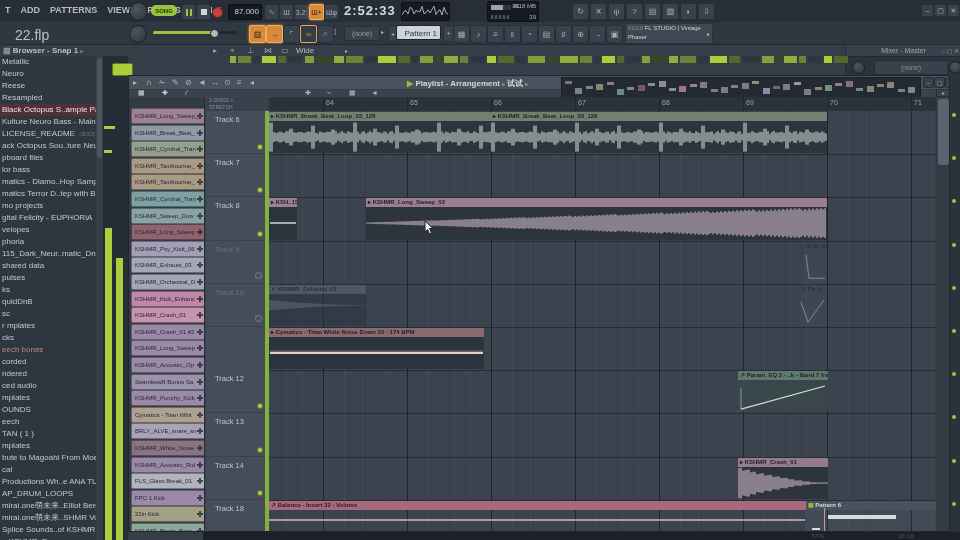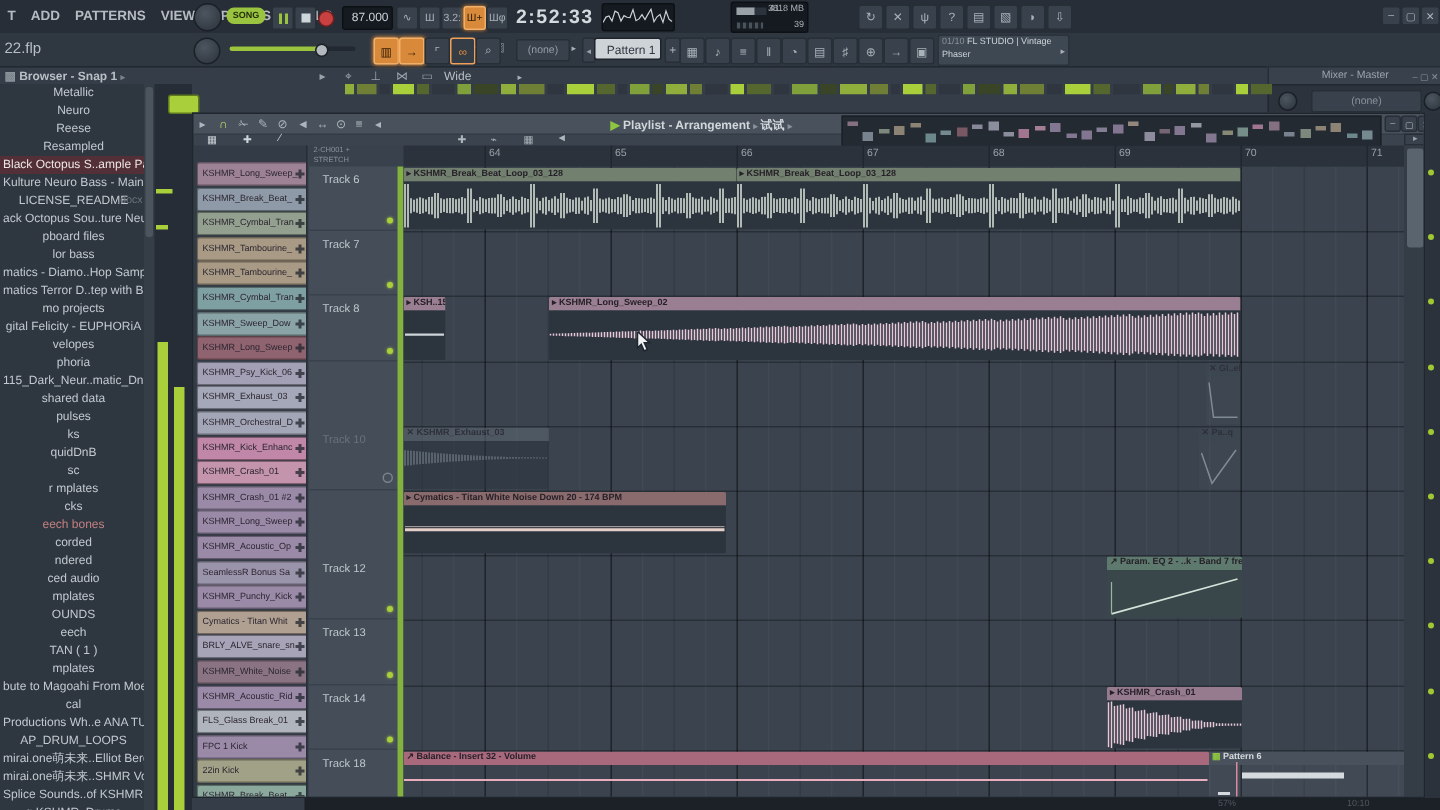--- a/index.html
+++ b/index.html
@@ -11,21 +11,21 @@
   .ic.orange{background:#d9893a;border-color:#f0b06a;color:#2e1d08;box-shadow:0 0 3px #e8903a;}
   .ic.oborder{background:#343c46;border-color:#f0a05a;color:#d98a3a;}
   .glyph{position:absolute;color:#a9b1b9;}
   .row3txt{font-size:8px;color:#b9bfc5;font-weight:bold;}
   #topbar1{left:0;top:0;width:960px;height:22px;background:#272e37;border-bottom:1px solid #1c2229;}
   #topbar2{left:0;top:22px;width:960px;height:22px;background:#2f3741;border-bottom:1px solid #222831;}
   .menu-item{float:left;padding:5px 5px;font-size:9px;font-weight:bold;color:#b6bcc2;letter-spacing:0;}
   .pill{border-radius:5px;background:#9ac43f;color:#23300c;font-size:6px;font-weight:bold;
         display:flex;align-items:center;justify-content:center;}
   .lcd{background:#151a20;border:1px solid #0d1115;border-radius:2px;color:#ccd4da;}
-  .sb-item{height:12px;line-height:12px;font-size:8px;color:#c3c9ce;white-space:nowrap;overflow:hidden;padding-left:2px;position:relative;text-align:center;}
+  .sb-item{height:12px;line-height:12px;font-size:8px;color:#c3c9ce;white-space:nowrap;overflow:hidden;padding-left:2px;position:relative;}
   .sb-item.selected{background:#532f37;color:#ece6e2;}
   .sb-item.red{color:#c28181;}
   .sb-suffix{position:absolute;right:1px;top:0;color:#6a727a;font-size:7px;}
   .pk-pill{position:absolute;left:2px;width:71px;height:14px;border-radius:2px;
            font-size:6px;line-height:14px;color:#2b2530;padding-left:3px;white-space:nowrap;overflow:hidden;
            border:1px solid rgba(0,0,0,.35);}
   .pk-plus{position:absolute;right:3px;top:4px;width:6px;height:6px;opacity:.75;}
   .pk-plus:before{content:"";position:absolute;left:2px;top:0;width:2px;height:6px;background:#20242c;}
   .pk-plus:after{content:"";position:absolute;left:0;top:2px;width:6px;height:2px;background:#20242c;}
   .trk-name{position:absolute;left:9px;top:4px;font-size:7.5px;color:#bfc5cb;}
@@ -97,21 +97,21 @@
       <div class="ic" style="left: 590px; top: 3px; width: 15px; height: 15px; font-size: 8px;">✕</div>
       <div class="ic" style="left: 608px; top: 3px; width: 15px; height: 15px; font-size: 8px;">ψ</div>
       <div class="ic" style="left: 626px; top: 3px; width: 15px; height: 15px; font-size: 8px;">?</div>
       <div class="ic" style="left: 644px; top: 3px; width: 15px; height: 15px; font-size: 8px;">▤</div>
       <div class="ic" style="left: 662px; top: 3px; width: 15px; height: 15px; font-size: 8px;">▧</div>
       <div class="ic" style="left: 680px; top: 3px; width: 15px; height: 15px; font-size: 8px;">◗</div>
       <div class="ic" style="left: 698px; top: 3px; width: 15px; height: 15px; font-size: 8px;">⇩</div>
     </div>
 
   <div id="topbar2" class="abs">
-    <div class="abs" style="left:3px;top:5px;font-size:10px;color:#b9bfc5;">22.flp</div>
+    <div class="abs" style="left:15px;top:5px;font-size:14px;color:#b9bfc5;">22.flp</div>
     <div class="abs" style="left:283px;top:6px;width:42px;text-align:right;font-size:7px;color:#949ca4;">Track 8</div>
     <div class="glyph" style="left:329px;top:5px;font-size:8px;color:#7a828a;">▨</div>
     <div class="knob" style="left:129px;top:3px;width:16px;height:16px;"></div>
     <div class="abs" style="left:153px;top:9px;width:84px;height:3px;background:#222831;border-radius:2px;">
       <div style="width:60px;height:3px;background:#9ac43f;border-radius:2px;"></div>
       <div class="abs" style="left:57px;top:-2px;width:7px;height:7px;border-radius:50%;background:#b2bac0;border:1px solid #1a2026;"></div>
     </div>
     <div id="mode-btns2"></div>
     <div class="ic" style="left:344px;top:4px;width:34px;height:13px;font-size:7px;color:#959da5;">(none)</div>
     <div class="glyph" style="left:381px;top:6px;font-size:6px;">▸</div>
@@ -395,20 +395,24 @@
           <div class="trk-name">Track 6</div>
           <div style="position: absolute; right: 3px; bottom: 4px; width: 4px; height: 4px; border-radius: 50%; background: rgb(169, 207, 58); box-shadow: rgb(169, 207, 58) 0px 0px 2px;"></div>
         </div>
         <div style="position: absolute; left: 0px; top: 43.2px; width: 59px; height: 43.2px; border-bottom: 1px solid rgb(57, 66, 76); box-sizing: border-box;">
           <div class="trk-name">Track 7</div>
           <div style="position: absolute; right: 3px; bottom: 4px; width: 4px; height: 4px; border-radius: 50%; background: rgb(169, 207, 58); box-shadow: rgb(169, 207, 58) 0px 0px 2px;"></div>
         </div>
         <div style="position: absolute; left: 0px; top: 86.4px; width: 59px; height: 43.2px; border-bottom: 1px solid rgb(57, 66, 76); box-sizing: border-box;">
           <div class="trk-name">Track 8</div>
           <div style="position: absolute; right: 3px; bottom: 4px; width: 4px; height: 4px; border-radius: 50%; background: rgb(169, 207, 58); box-shadow: rgb(169, 207, 58) 0px 0px 2px;"></div>
+        </div>
+        <div style="position: absolute; left: 0px; top: 129.6px; width: 59px; height: 43.2px; border-bottom: 1px solid rgb(57, 66, 76); box-sizing: border-box;">
+          <div class="trk-name dim">Track 9</div>
+          <div style="position: absolute; right: 3px; bottom: 4px; width: 5px; height: 5px; border: 1px solid rgb(122, 130, 138); border-radius: 50%;"></div>
         </div>
         <div style="position: absolute; left: 0px; top: 172.8px; width: 59px; height: 43.2px; border-bottom: 1px solid rgb(57, 66, 76); box-sizing: border-box;">
           <div class="trk-name dim">Track 10</div>
           <div style="position: absolute; right: 3px; bottom: 4px; width: 5px; height: 5px; border: 1px solid rgb(122, 130, 138); border-radius: 50%;"></div>
         </div>
         <div style="position: absolute; left: 0px; top: 259.2px; width: 59px; height: 43.2px; border-bottom: 1px solid rgb(57, 66, 76); box-sizing: border-box;">
           <div class="trk-name">Track 12</div>
           <div style="position: absolute; right: 3px; bottom: 4px; width: 4px; height: 4px; border-radius: 50%; background: rgb(169, 207, 58); box-shadow: rgb(169, 207, 58) 0px 0px 2px;"></div>
         </div>
         <div style="position: absolute; left: 0px; top: 302.4px; width: 59px; height: 43.2px; border-bottom: 1px solid rgb(57, 66, 76); box-sizing: border-box;">

